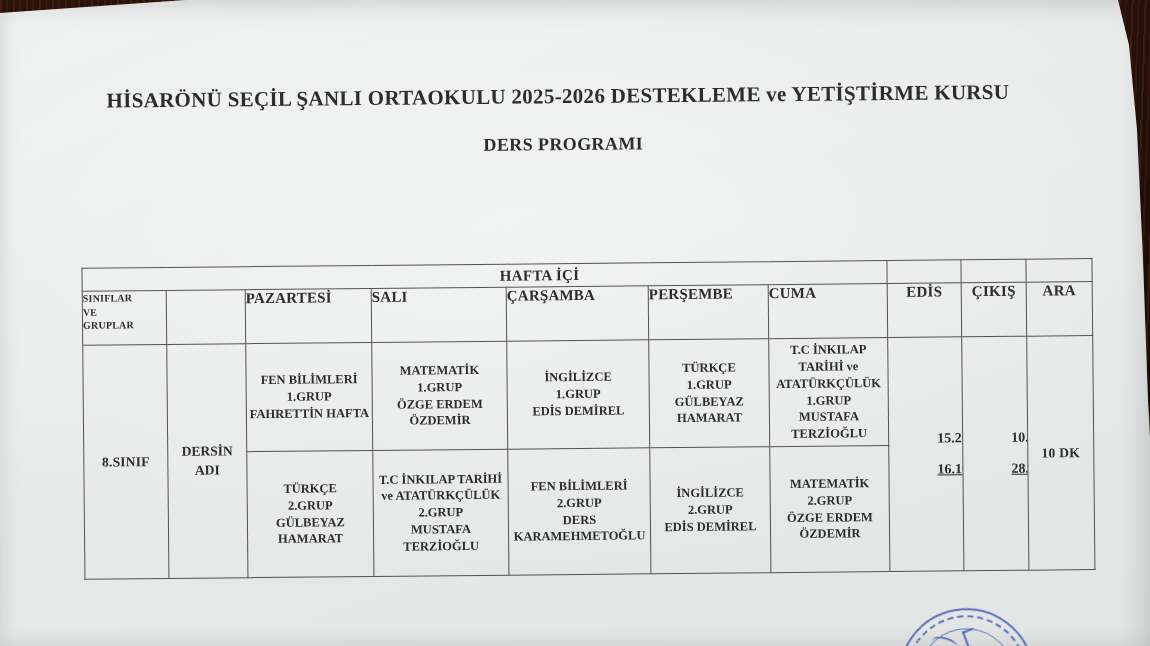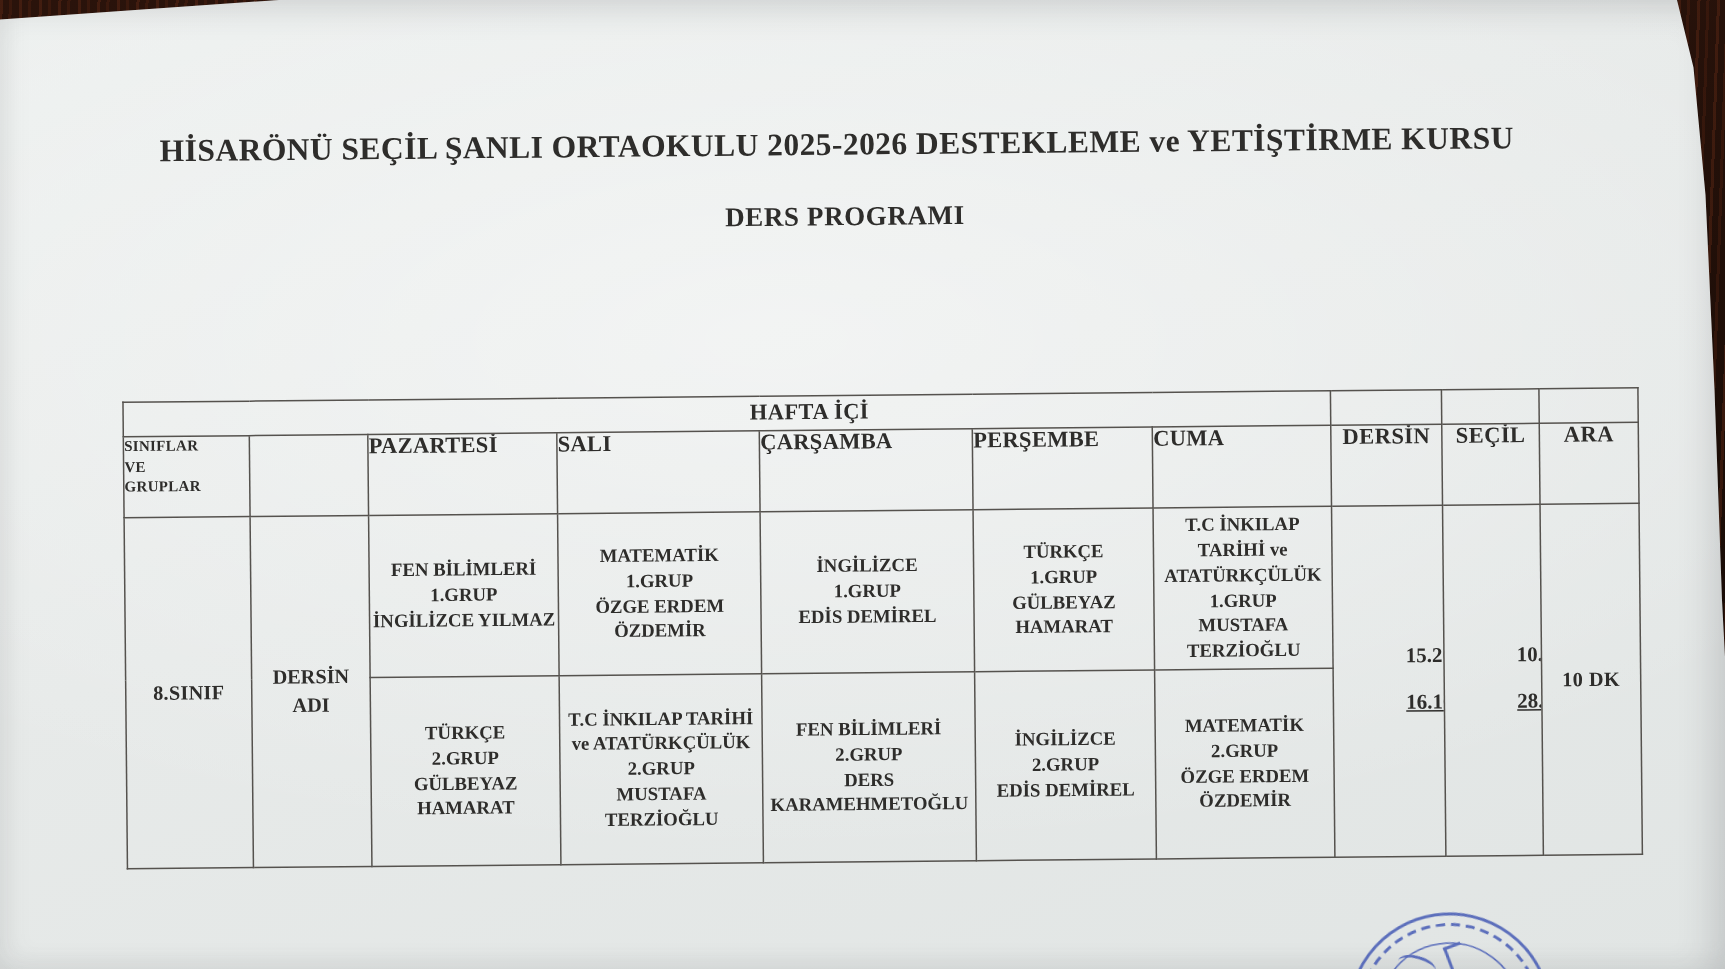--- a/index.html
+++ b/index.html
@@ -127,31 +127,31 @@
     <tr class="hdr">
       <td class="classes-hdr">SINIFLAR
 VE
 GRUPLAR</td>
       <td></td>
       <td class="day-hdr">PAZARTESİ</td>
       <td class="day-hdr">SALI</td>
       <td class="day-hdr">ÇARŞAMBA</td>
       <td class="day-hdr">PERŞEMBE</td>
       <td class="day-hdr">CUMA</td>
-      <td class="time-hdr">DERSİN</td>
-      <td class="time-hdr">SEÇİL</td>
+      <td class="time-hdr">EDİS</td>
+      <td class="time-hdr">ÇIKIŞ</td>
       <td class="time-hdr">ARA</td>
     </tr>
     <tr class="g1">
       <td class="class-cell" rowspan="2">8.SINIF</td>
       <td class="lessonname-cell" rowspan="2">DERSİN ADI</td>
       <td class="lesson">
         <div class="subj">FEN BİLİMLERİ</div>
         <div class="grp">1.GRUP</div>
-        <div class="tch">İNGİLİZCE YILMAZ</div>
+        <div class="tch">FAHRETTİN HAFTA</div>
       </td>
       <td class="lesson">
         <div class="subj">MATEMATİK</div>
         <div class="grp">1.GRUP</div>
         <div class="tch">ÖZGE ERDEM ÖZDEMİR</div>
       </td>
       <td class="lesson">
         <div class="subj">İNGİLİZCE</div>
         <div class="grp">1.GRUP</div>
         <div class="tch">EDİS DEMİREL</div>

